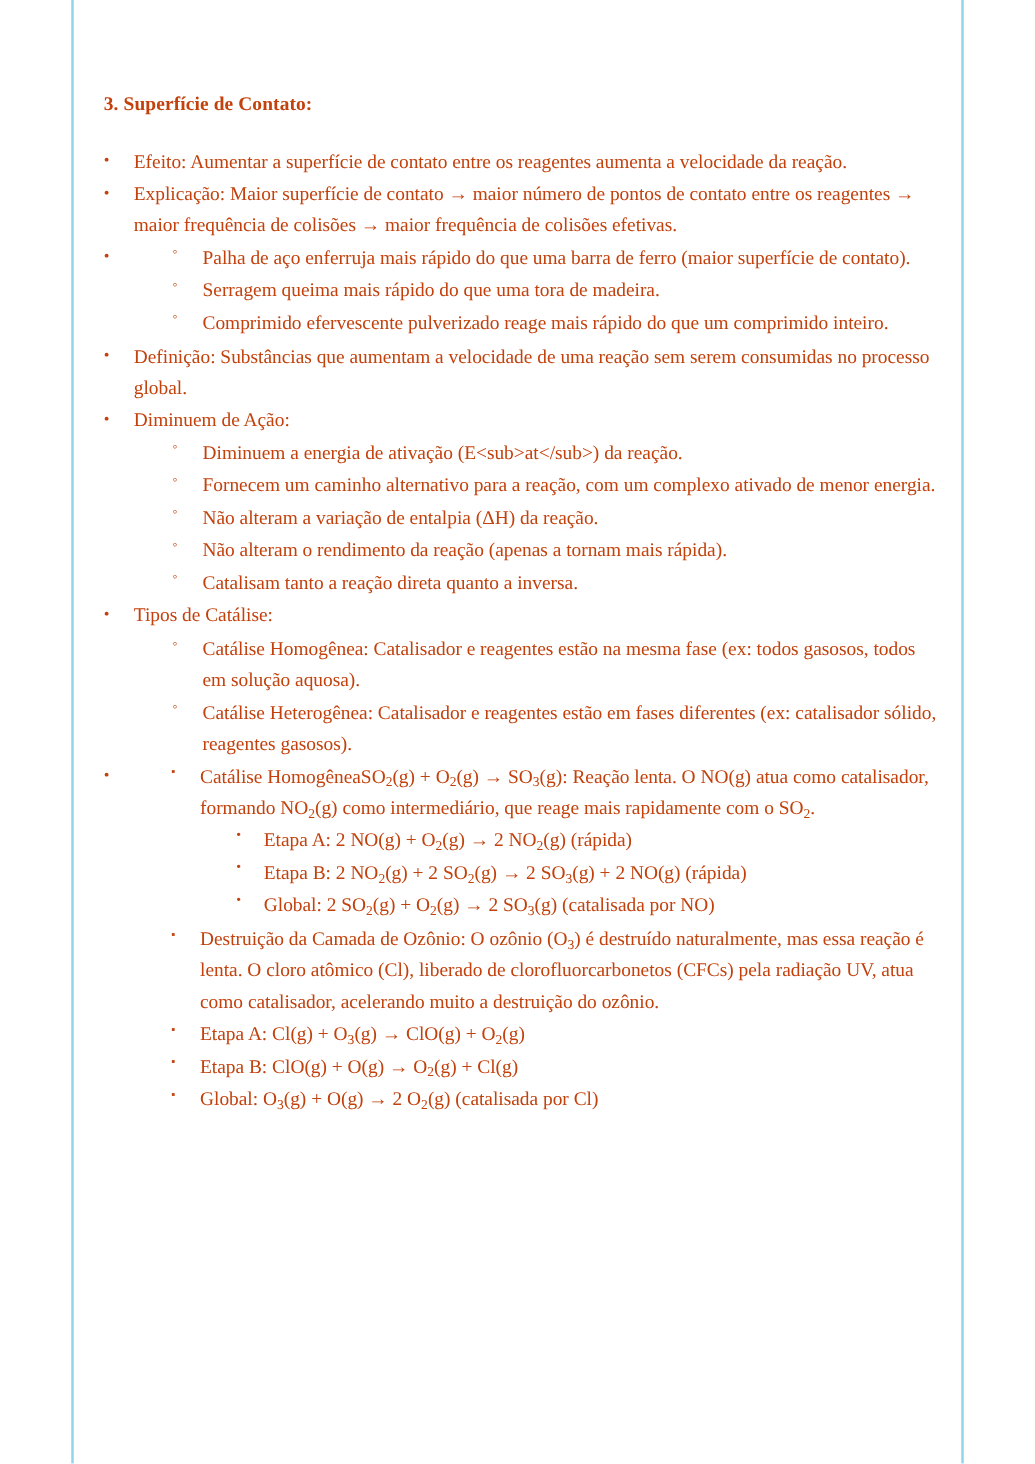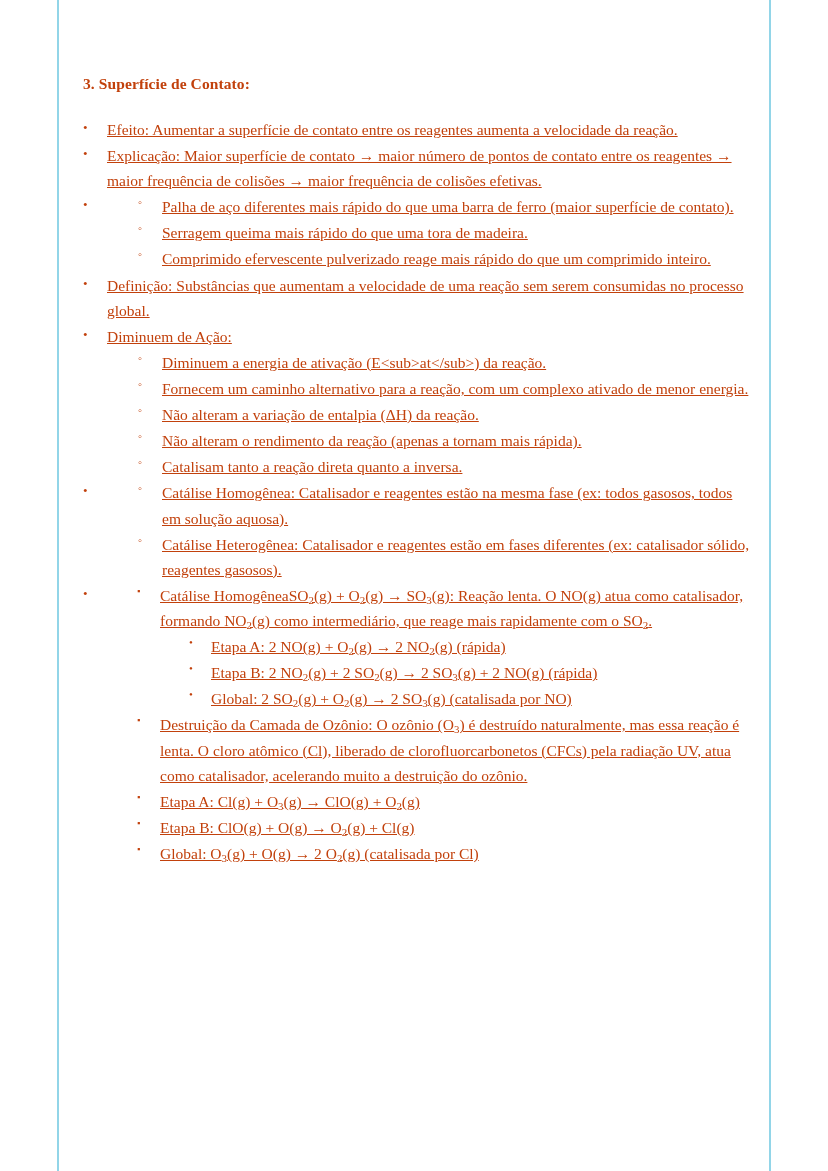--- a/index.html
+++ b/index.html
@@ -58,21 +58,21 @@
   }
   li > .marker {
     position: absolute;
     left: 0;
     top: 0;
     width: 14px;
     text-align: left;
     line-height: 1.62;
     font-family: "Liberation Serif", "DejaVu Serif", serif;
   }
-  li > .txt { display: block; text-decoration: underline; }
+  li > .txt { display: block; }
 
   
   ul.lvl1 { padding-left: 0; }
   ul.lvl1 > li { padding-left: 24px; }
   ul.lvl1 > li > .marker { font-size: 13px; }
 
   
   ul.lvl2 { padding-left: 31px; margin-top: 1px; }
   ul.lvl2 > li { padding-left: 24px; }
   ul.lvl2 > li > .marker { font-size: 11px; }
@@ -117,21 +117,21 @@
         <li>
           <span class="marker">•</span>
           <span class="txt">Explicação: Maior superfície de contato → maior número de pontos de contato entre os reagentes → maior frequência de colisões → maior frequência de colisões efetivas.</span>
         </li>
 
         <li>
           <span class="marker">•</span>
           <ul class="lvl2">
             <li>
               <span class="marker">◦</span>
-              <span class="txt">Palha de aço diferentes mais rápido do que uma barra de ferro (maior superfície de contato).</span>
+              <span class="txt">Palha de aço enferruja mais rápido do que uma barra de ferro (maior superfície de contato).</span>
             </li>
             <li>
               <span class="marker">◦</span>
               <span class="txt">Serragem queima mais rápido do que uma tora de madeira.</span>
             </li>
             <li>
               <span class="marker">◦</span>
               <span class="txt">Comprimido efervescente pulverizado reage mais rápido do que um comprimido inteiro.</span>
             </li>
           </ul>
@@ -171,20 +171,21 @@
             </li>
             <li>
               <span class="marker">◦</span>
               <span class="txt">Catalisam tanto a reação direta quanto a inversa.</span>
             </li>
           </ul>
         </li>
 
         <li>
           <span class="marker">•</span>
+          <span class="txt">Tipos de Catálise:</span>
           <ul class="lvl2">
             <li>
               <span class="marker">◦</span>
               <span class="txt">Catálise Homogênea: Catalisador e reagentes estão na mesma fase (ex: todos gasosos, todos em solução aquosa).</span>
             </li>
             <li>
               <span class="marker">◦</span>
               <span class="txt">Catálise Heterogênea: Catalisador e reagentes estão em fases diferentes (ex: catalisador sólido, reagentes gasosos).</span>
             </li>
           </ul>

